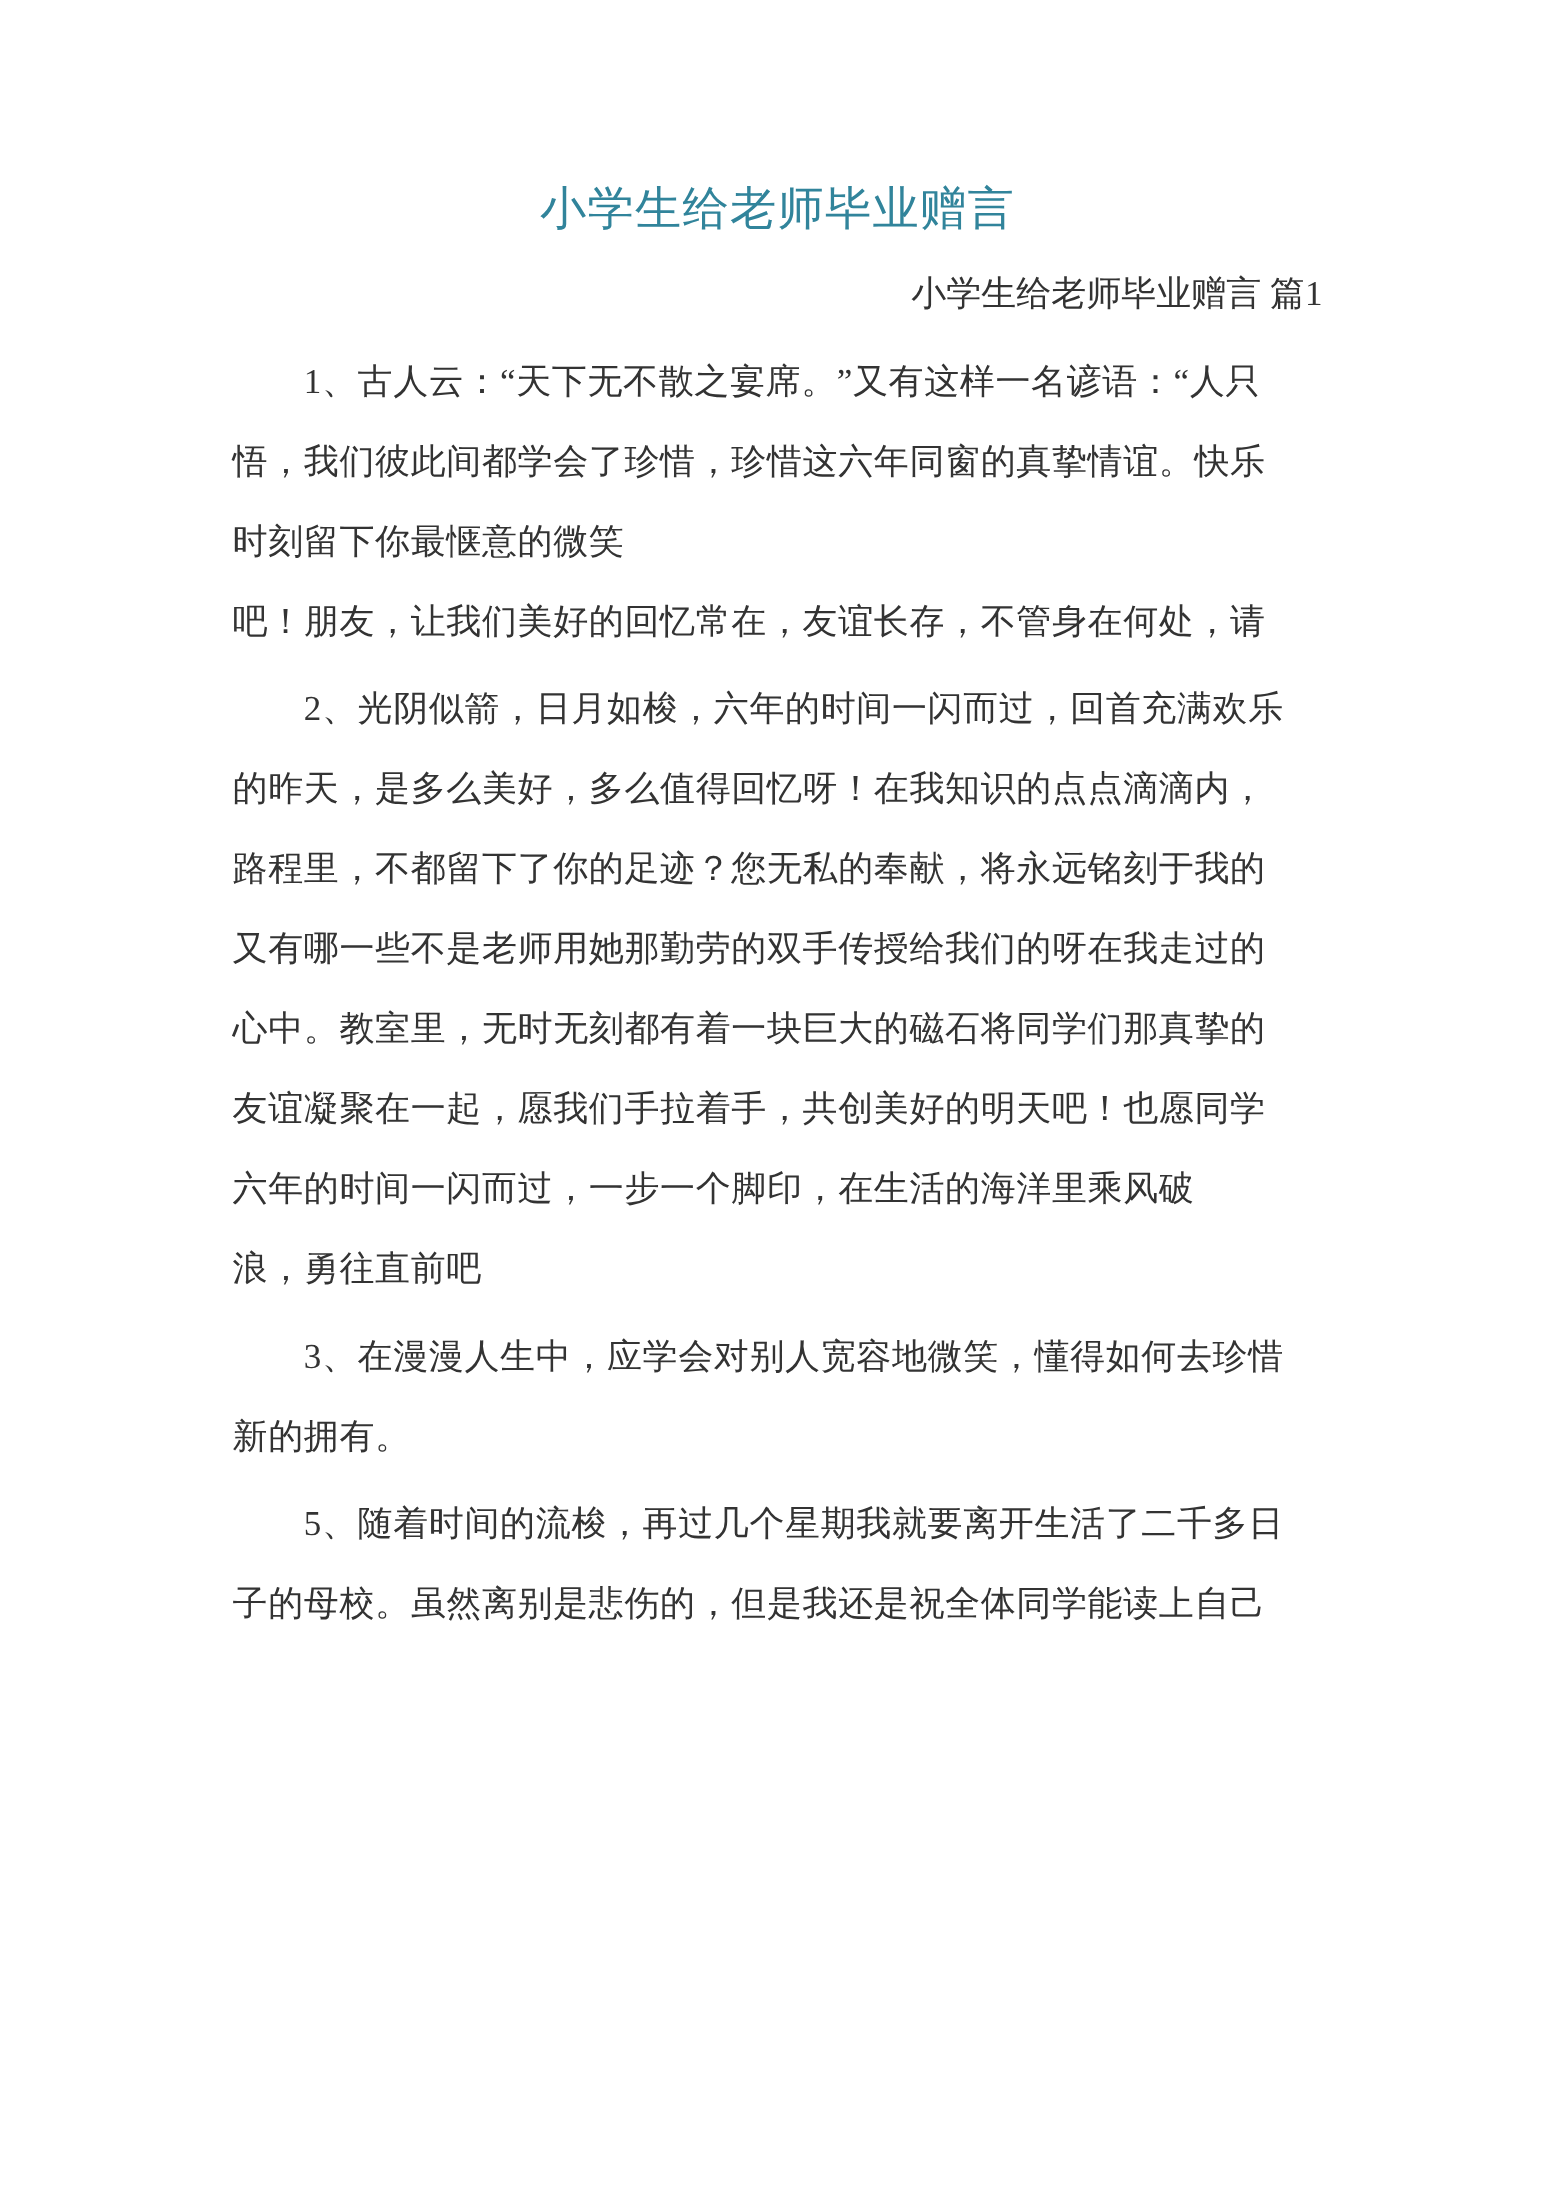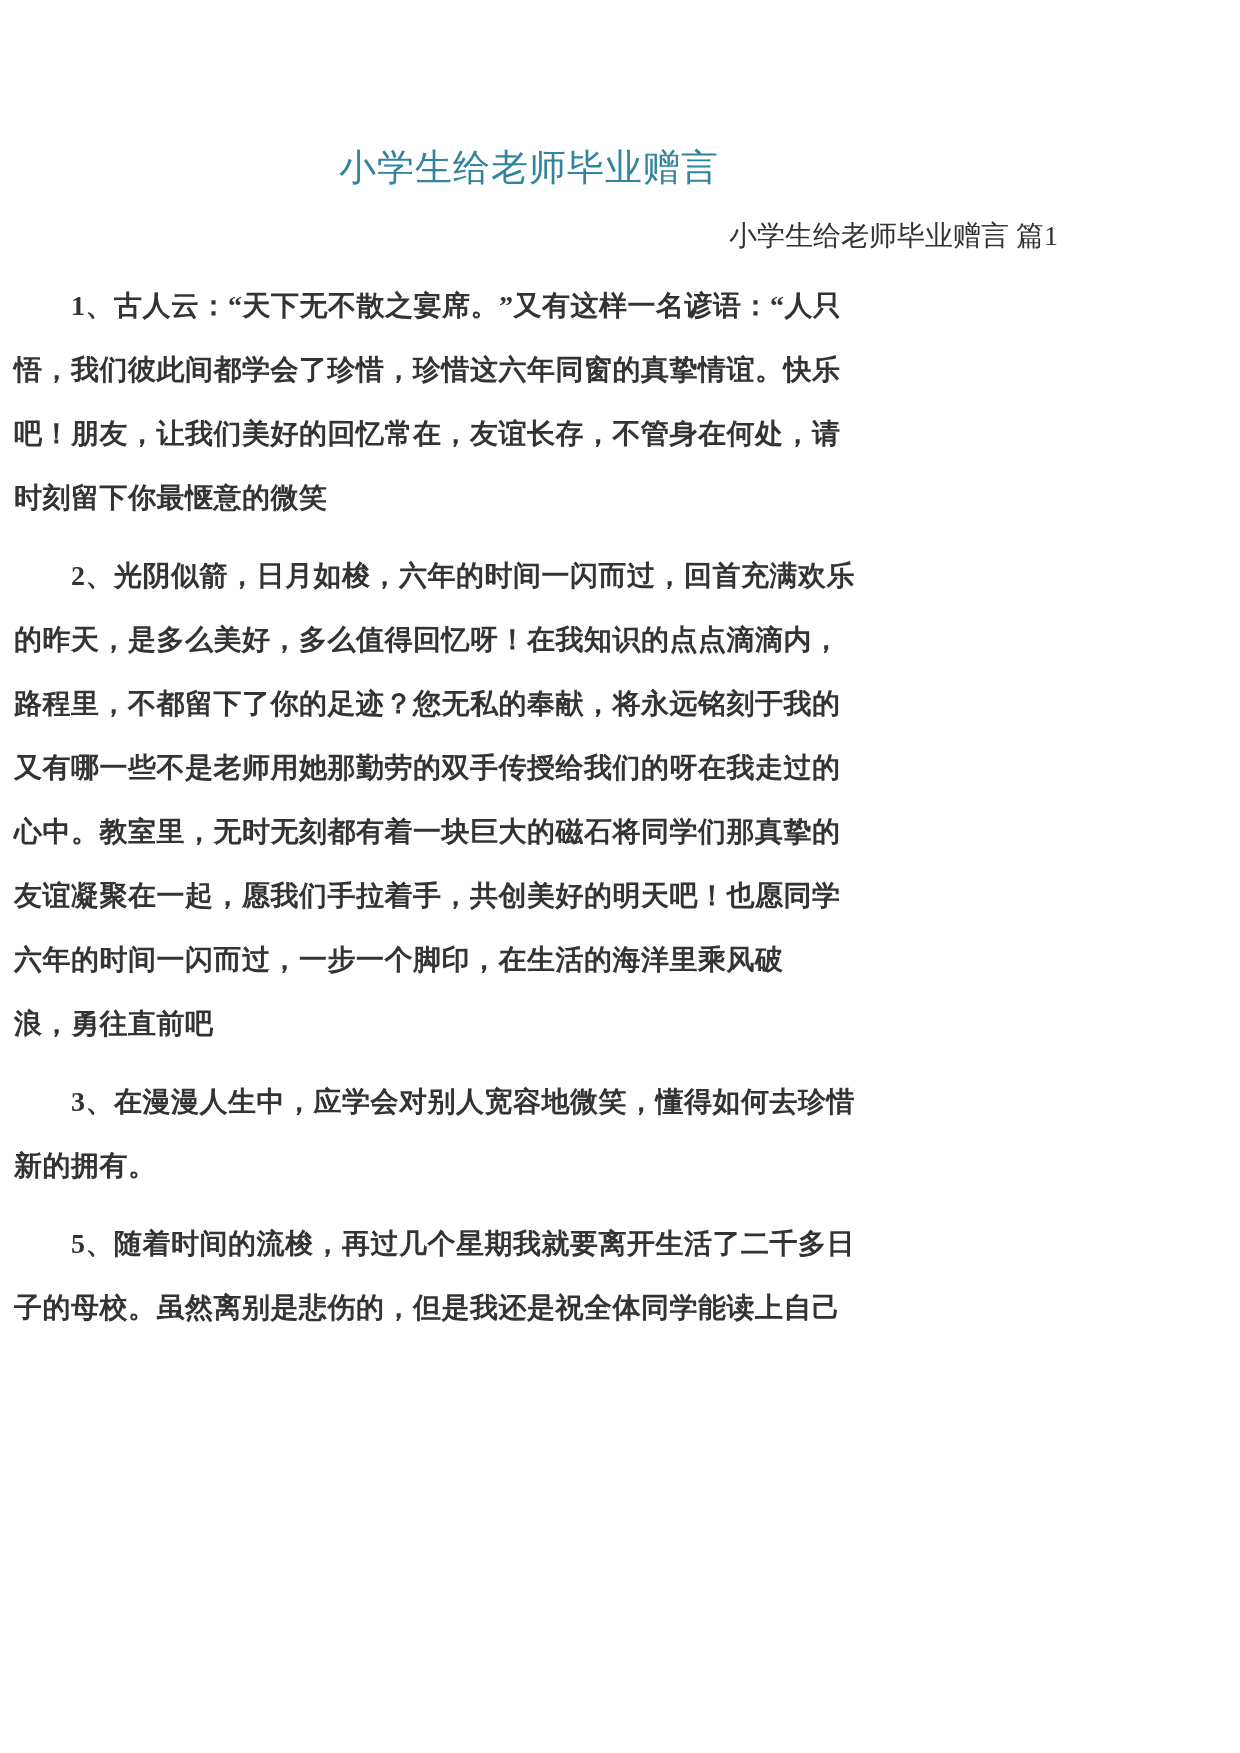--- a/index.html
+++ b/index.html
@@ -10,42 +10,42 @@
   .page {
     position: relative;
     width: 1240px;
     height: 1753px;
     background: #ffffff;
     overflow: hidden;
     font-family: "Liberation Serif", "DejaVu Serif", serif;
     color: #333333;
   }
   .content {
+    padding-left: 186px;
     padding-right: 182px;
   }
   .doc-title {
     margin-top: 146px;
     font-size: 37px;
     line-height: 44px;
     text-align: center;
     font-weight: 400;
     letter-spacing: 1px;
     white-space: nowrap;
   }
   .doc-subtitle {
     margin-top: 26px;
     font-size: 28px;
     line-height: 40px;
     white-space: nowrap;
     text-align: right;
   }
   .para {
-    margin: 14px;
+    margin: 0;
     margin-top: 6px;
-    font-weight: bold;
   }
   .para.first {
     margin-top: 18px;
   }
   .line {
     font-size: 28px;
     line-height: 64px;
     height: 64px;
     white-space: nowrap;
     letter-spacing: 0.5px;
@@ -60,22 +60,22 @@
 <div class="page">
   <div class="content">
 
     <div class="doc-title" style="color: rgb(49, 132, 155);">小学生给老师毕业赠言</div>
 
     <div class="doc-subtitle">小学生给老师毕业赠言 篇1</div>
 
     <div class="para first">
       <div class="line indent">1、古人云：“天下无不散之宴席。”又有这样一名谚语：“人只</div>
       <div class="line">悟，我们彼此间都学会了珍惜，珍惜这六年同窗的真挚情谊。快乐</div>
+      <div class="line">时刻留下你最惬意的微笑</div>
       <div class="line">吧！朋友，让我们美好的回忆常在，友谊长存，不管身在何处，请</div>
-      <div class="line">时刻留下你最惬意的微笑</div>
     </div>
 
     <div class="para">
       <div class="line indent">2、光阴似箭，日月如梭，六年的时间一闪而过，回首充满欢乐</div>
       <div class="line">的昨天，是多么美好，多么值得回忆呀！在我知识的点点滴滴内，</div>
       <div class="line">路程里，不都留下了你的足迹？您无私的奉献，将永远铭刻于我的</div>
       <div class="line">又有哪一些不是老师用她那勤劳的双手传授给我们的呀在我走过的</div>
       <div class="line">心中。教室里，无时无刻都有着一块巨大的磁石将同学们那真挚的</div>
       <div class="line">友谊凝聚在一起，愿我们手拉着手，共创美好的明天吧！也愿同学</div>
       <div class="line">六年的时间一闪而过，一步一个脚印，在生活的海洋里乘风破</div>

